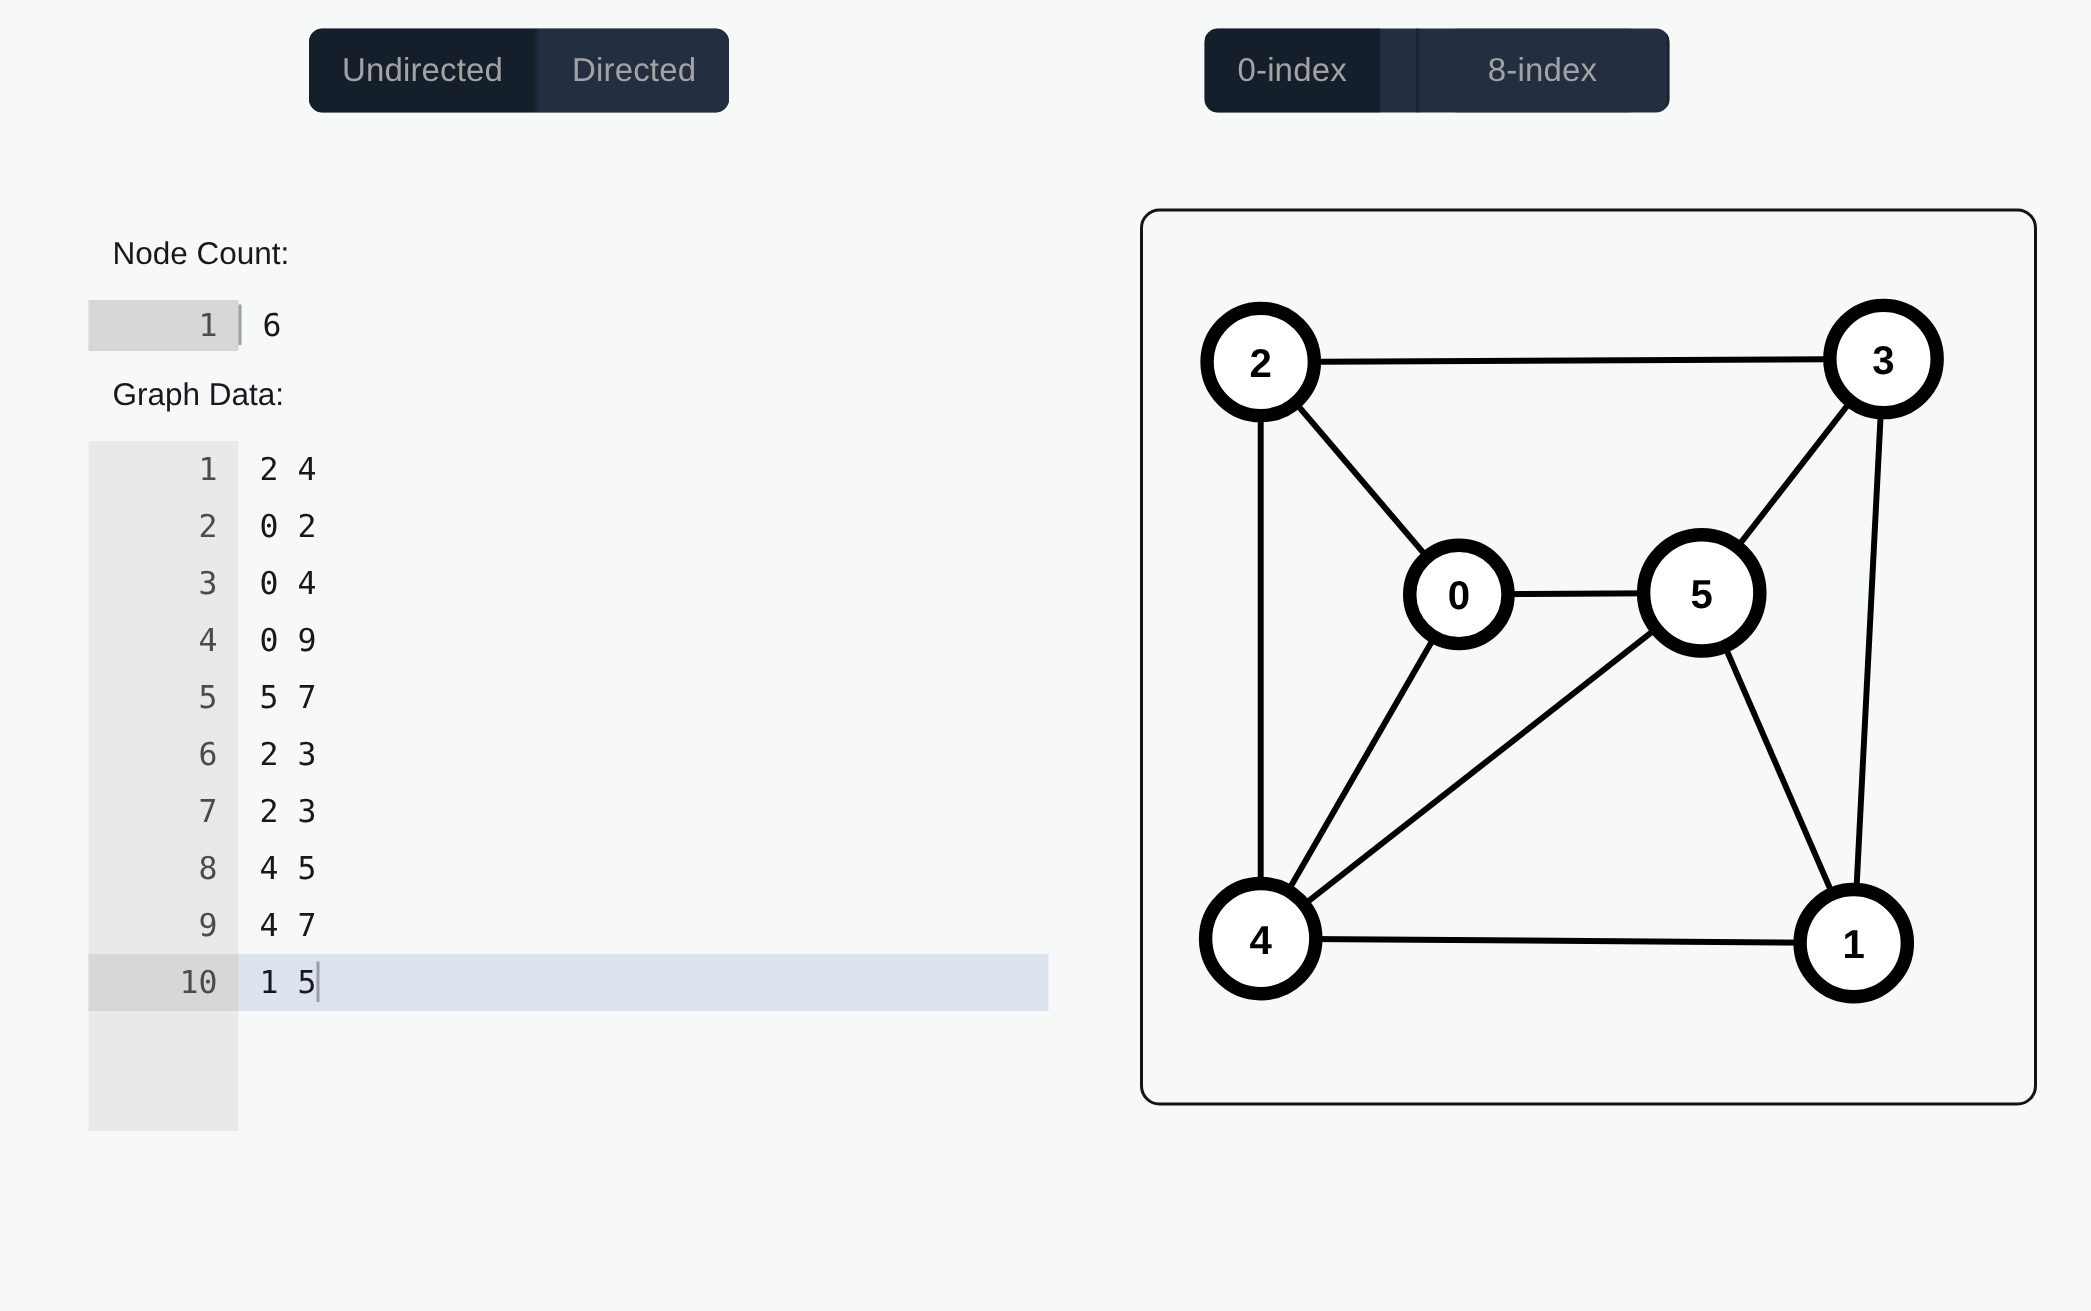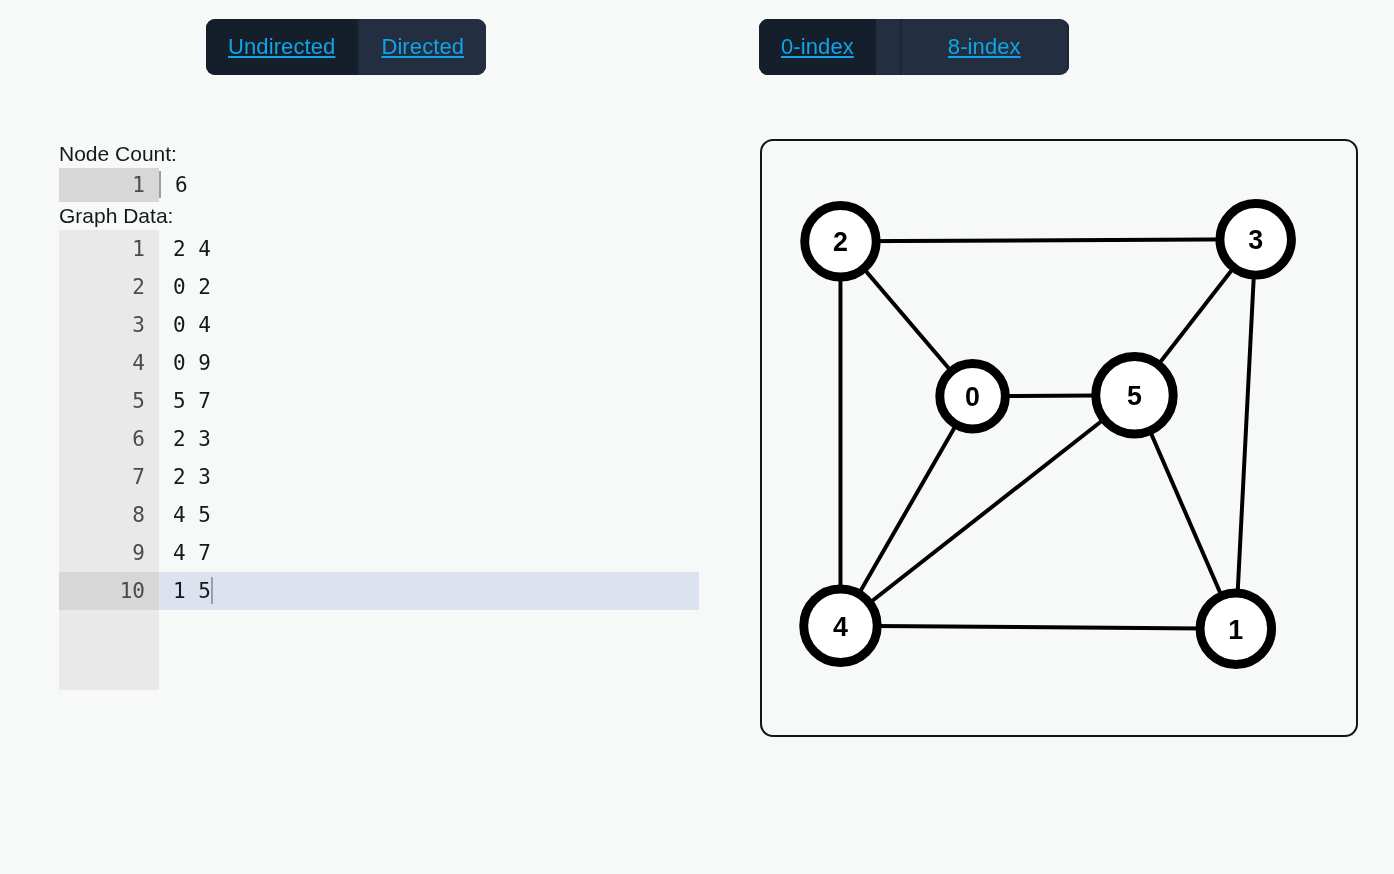--- a/index.html
+++ b/index.html
@@ -16,51 +16,50 @@
   .seg-group {
     position: absolute;
     display: flex;
     border-radius: 9px;
     overflow: hidden;
     background: #232f40;
   }
   .seg-btn {
     border: 0;
     background: #232f40;
-    color: #0ea5e9;
+    color: #a3a3a3;
     font-family: "Liberation Sans", sans-serif;
     font-size: 22px;
     line-height: 1;
     padding: 0 22px;
     height: 56px;
     display: flex;
     align-items: center;
     justify-content: center;
     cursor: pointer;
     white-space: nowrap;
     letter-spacing: .1px;
-    text-decoration: underline;
   }
   .seg-btn.active { background: #151e2b; }
   .seg-div { width: 2px; background: #1b2635; flex: 0 0 2px; }
 
   #graph-mode-group { left: 206px; top: 19px; }
-  #index-mode-group { left: 759px; top: 19px; gap: 24px; }
+  #index-mode-group { left: 803px; top: 19px; gap: 24px; }
 
   
   .editor-col {
     position: absolute;
     left: 59px; top: 140px;
     width: 640px;
   }
   .field-label {
     font-size: 21px;
     color: #16181d;
     line-height: 28px;
-    margin: 0;
+    margin: 16px;
     white-space: nowrap;
   }
 
   .code-editor {
     position: relative;
     background: #f7f8f8;
     font-family: "DejaVu Sans Mono", monospace;
     font-size: 21px;
   }
   .ce-gutter {

